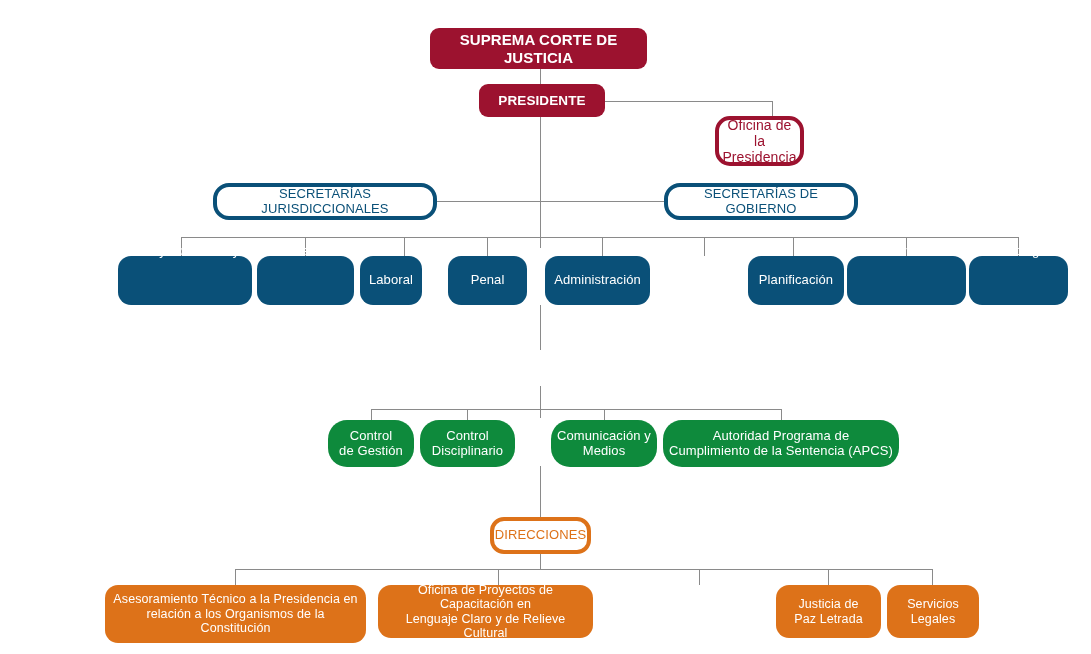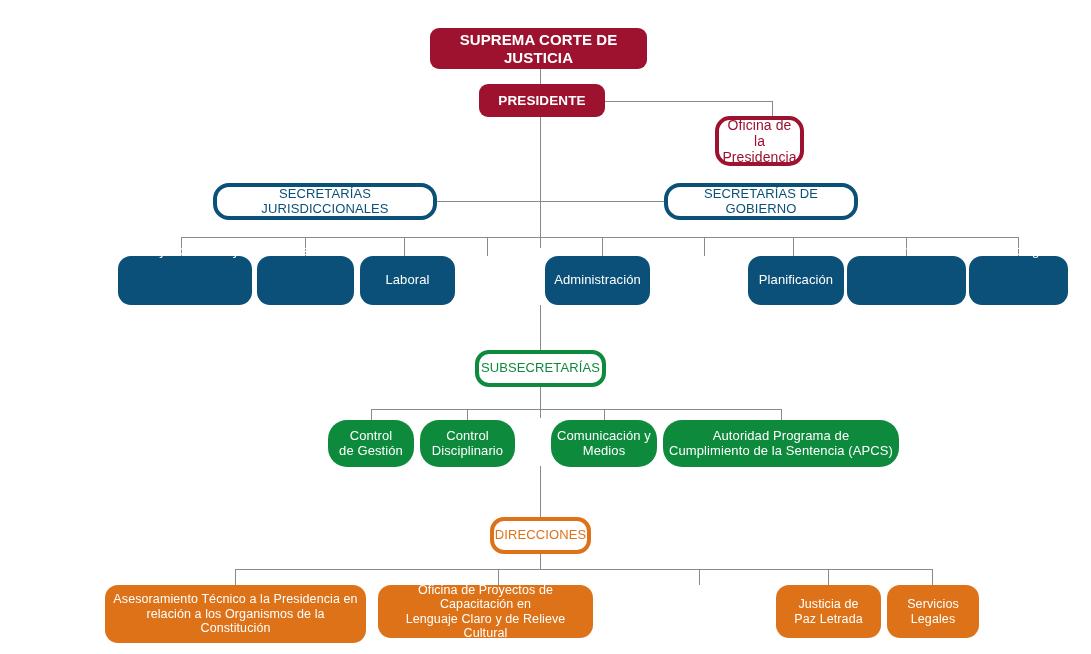--- a/index.html
+++ b/index.html
@@ -161,42 +161,42 @@
   </div>
 
   <div class="node fill-blue t-leaf" style="left:118px; top:256px; width:134px; height:49px; flex-direction:column;">
     <span>Civil y Comercial y</span>
     <span>de Familia</span>
   </div>
   <div class="node fill-blue t-leaf" style="left:257px; top:256px; width:97px; height:49px; flex-direction:column;">
     <span>Demandas</span>
     <span>Originarias</span>
   </div>
-  <div class="node fill-blue t-leaf" style="left:360px; top:256px; width:95px; height:49px;text-align:right;">
+  <div class="node fill-blue t-leaf" style="left:360px; top:256px; width:62px; height:49px;text-align:right;">
     <span>Laboral</span>
+  </div>
+  <div class="node fill-blue t-leaf" style="left:448px; top:256px; width:79px; height:49px;">
+    <span>Penal</span>
   </div>
 
   <div class="node fill-blue t-leaf" style="left:545px; top:256px; width:105px; height:49px;">
     <span>Administración</span>
   </div>
   <div class="node fill-blue t-leaf" style="left:748px; top:256px; width:96px; height:49px;">
     <span>Planificación</span>
   </div>
   <div class="node fill-blue t-leaf" style="left:847px; top:256px; width:119px; height:49px; flex-direction:column;">
     <span>Servicios</span>
     <span>Jurisdiccionales</span>
   </div>
   <div class="node fill-blue t-leaf" style="left:969px; top:256px; width:99px; height:49px; flex-direction:column;">
     <span>Tecnología</span>
     <span>Informática</span>
   </div>
 
-  <div class="node out-green t-head" style="left:475px; top:350px; width:131px; height:37px;">
-    <span>SUBSECRETARÍAS</span>
-  </div>
 
   <div class="node fill-green t-leaf" style="left:328px; top:420px; width:86px; height:47px; flex-direction:column;">
     <span>Control</span>
     <span>de Gestión</span>
   </div>
   <div class="node fill-green t-leaf" style="left:420px; top:420px; width:95px; height:47px; flex-direction:column;">
     <span>Control</span>
     <span>Disciplinario</span>
   </div>
   <div class="node fill-green t-leaf" style="left:551px; top:420px; width:106px; height:47px; flex-direction:column;">

